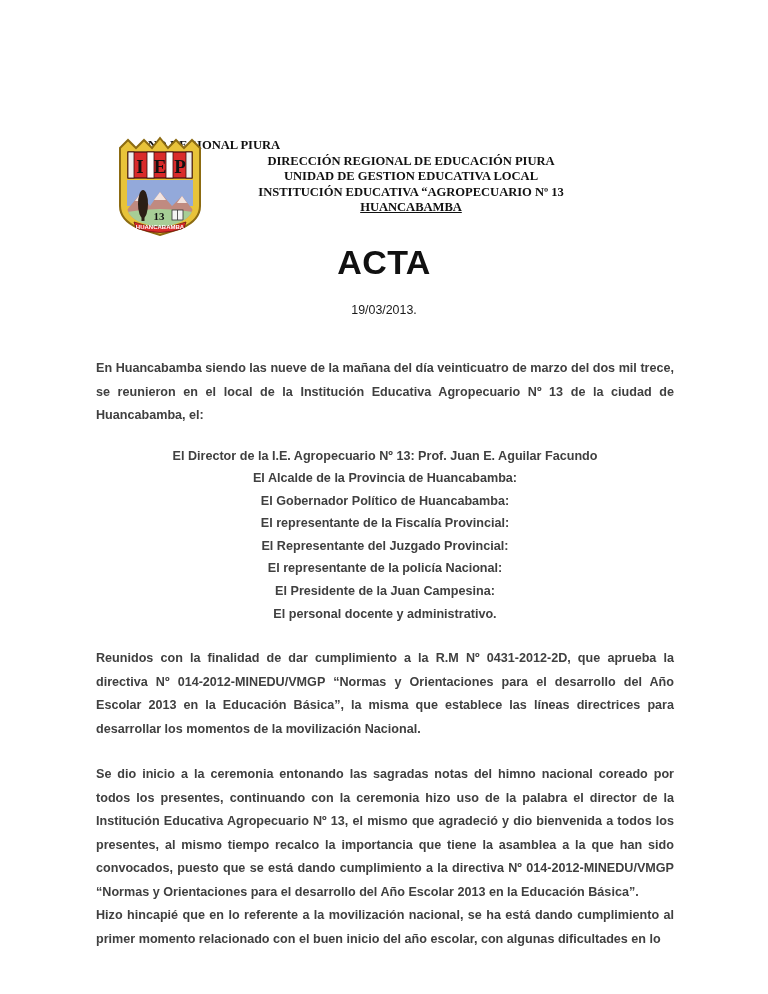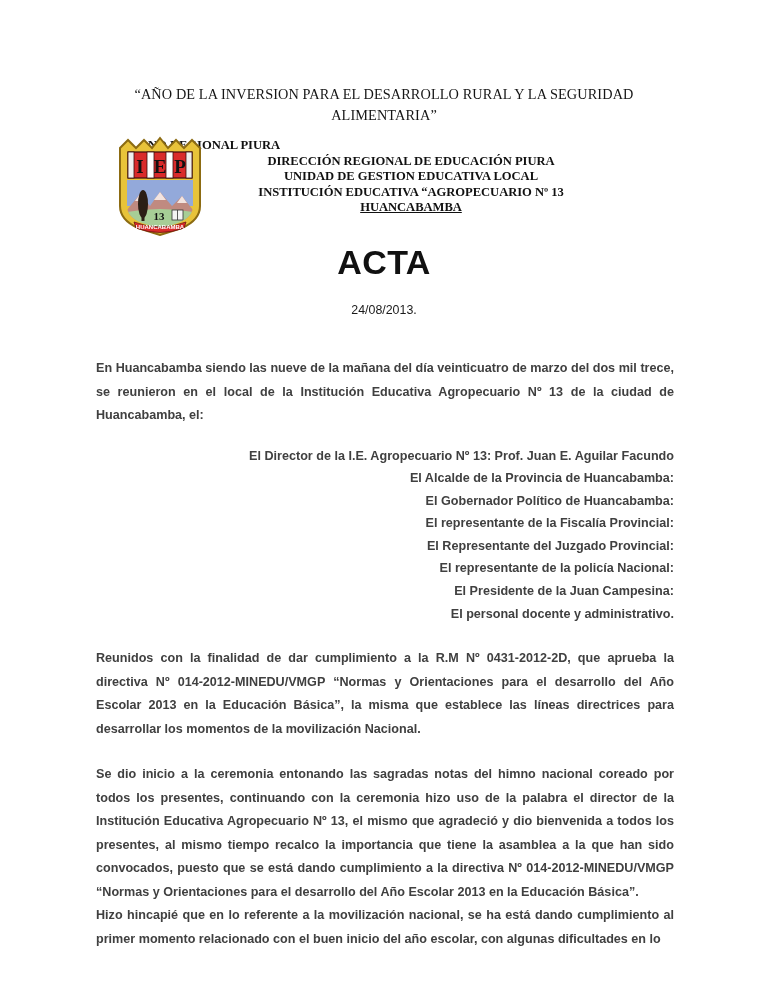--- a/index.html
+++ b/index.html
@@ -132,39 +132,38 @@
 
   .roster {
     margin: 0;
     padding: 0;
     list-style: none;
   }
   .roster li {
     margin: 0;
     padding: 0;
     line-height: 22.6px;
-    text-align: right;
+    text-align: center;
     white-space: nowrap;
   }
 
   .para.block {
     text-align: justify;
     margin: 0;
   }
   .para.tight {
     text-align: justify;
     margin: 0;
   }
 </style>
 </head>
 <body>
 
 <div class="page">
 
-  <div class="slogan">“AÑO DE LA INVERSION PARA EL DESARROLLO RURAL Y LA SEGURIDAD ALIMENTARIA”</div>
 
   <div class="letterhead">
 
     <div class="lh-lines">
       <div class="lh-line-1">NO REGIONAL PIURA</div>
       <div class="lh-line-2">DIRECCIÓN REGIONAL DE EDUCACIÓN PIURA</div>
       <div class="lh-line-3">UNIDAD DE GESTION EDUCATIVA LOCAL</div>
       <div class="lh-line-4">INSTITUCIÓN EDUCATIVA “AGROPECUARIO Nº 13</div>
       <div class="lh-line-5"><span>HUANCABAMBA</span></div>
     </div>
@@ -210,21 +209,21 @@
 
         <path d="M20 94 Q46 104 72 94 L70 100 Q46 109 22 100 Z" fill="#D92B2B" stroke="#6B1111" stroke-width="0.8"></path>
         <text x="46" y="101" font-family="'Liberation Sans', sans-serif" font-size="6" font-weight="bold" fill="#FFFFFF" text-anchor="middle">HUANCABAMBA</text>
       </svg>
     </div>
   </div>
 
   <div class="acta">ACTA</div>
 
   <div class="subtitle">
-    <span class="sub-date">24/08/2013.</span>
+    <span class="sub-date">19/03/2013.</span>
   </div>
 
   <div class="body-area">
 
     <p class="para first">En Huancabamba siendo las nueve de la mañana del día veinticuatro de marzo del dos mil trece, se reunieron en el local de la Institución Educativa Agropecuario Nº 13 de la ciudad de Huancabamba,  el:</p>
 
     <div class="spacer-sm"></div>
 
     <ul class="roster">
       <li>El Director de la I.E. Agropecuario Nº 13: Prof. Juan E. Aguilar Facundo</li>

